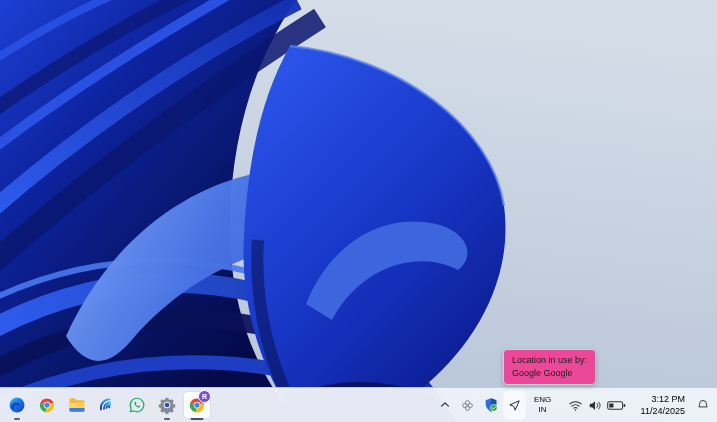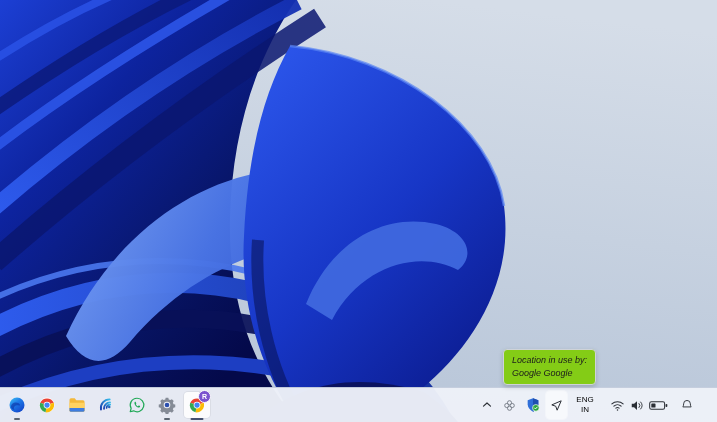--- a/index.html
+++ b/index.html
@@ -1,44 +1,44 @@
 <!DOCTYPE html>
 <html><head>
 <meta charset="utf-8">
 <style>
   html,body{margin:0;padding:0;background:#9aa7b8;}
   .screen{position:relative;width:717px;height:422px;overflow:hidden;
           font-family:"Liberation Sans",sans-serif;-webkit-font-smoothing:antialiased;}
   .wallpaper{position:absolute;inset:0;display:block;}
 
   
-  .tooltip{position:absolute;left:503px;top:349px;background:#84cc16;
+  .tooltip{position:absolute;left:503px;top:349px;background:#ec4899;
            border:1px solid #cfd3d8;border-radius:4px;padding:4px 8px;
            font-size:9px;line-height:1.45;color:#1c1c1c;
-           box-shadow:0 2px 5px rgba(0,0,0,.18);white-space:nowrap;z-index:5;font-style:italic;}
+           box-shadow:0 2px 5px rgba(0,0,0,.18);white-space:nowrap;z-index:5;}
 
   
   .taskbar{position:absolute;left:0;right:0;bottom:0;height:34px;
            background:rgba(237,241,248,.97);
            border-top:1px solid rgba(150,165,190,.45);
            display:flex;align-items:center;justify-content:space-between;z-index:4;}
   .apps{display:flex;align-items:center;gap:2px;padding-left:3px;}
   .app{position:relative;width:28px;height:32px;display:flex;align-items:center;
        justify-content:center;border:none;background:none;padding:0;border-radius:4px;}
   .app .tile{width:26px;height:26px;display:flex;align-items:center;justify-content:center;border-radius:4px;}
   .app.active .tile{background:rgba(255,255,255,.85);box-shadow:0 0 0 1px rgba(0,0,0,.05);}
   .dash{position:absolute;bottom:1px;left:50%;transform:translateX(-50%);
         height:2.5px;width:6px;border-radius:2px;background:#5c6470;}
   .dash.wide{width:13px;background:#44506e;}
   .badge{position:absolute;top:1px;right:0px;width:11px;height:11px;border-radius:50%;
          background:#7a52cf;color:#fff;font-size:7px;font-weight:bold;
          display:flex;align-items:center;justify-content:center;border:1px solid #fbfbfd;}
 
   
-  .tray{display:flex;align-items:flex-end;gap:2px;padding-right:20px;color:#1c2026;}
+  .tray{display:flex;align-items:flex-end;gap:2px;padding-right:4px;color:#1c2026;}
   .tray-btn{position:relative;height:28px;display:flex;align-items:center;justify-content:center;
             border:none;background:none;padding:0 3px;border-radius:4px;}
   .tray-btn.hl{background:rgba(255,255,255,.6);box-shadow:0 0 0 1px rgba(255,255,255,.4);}
   .lang{font-size:8px;line-height:1.3;text-align:center;width:26px;font-weight:400;}
   .status-cluster{display:flex;align-items:center;gap:5px;padding:0 4px;}
   .clock{font-size:9px;line-height:1.35;text-align:right;padding:0 3px;}
   svg{display:block;}
 </style>
 </head>
 <body>
@@ -271,20 +271,26 @@
           <span>
             <svg width="19" height="11" viewBox="0 0 28 14">
               <rect x="1" y="1.5" width="22" height="11" rx="2.5" fill="none" stroke="#2b2f36" stroke-width="1.5"></rect>
               <rect x="3.4" y="3.9" width="6.2" height="6.2" rx="1" fill="#2b2f36"></rect>
               <rect x="24.4" y="4.8" width="2.6" height="4.4" rx="1.2" fill="#2b2f36"></rect>
             </svg>
           </span>
         </span>
       </button>
 
+      <button class="tray-btn">
+        <span class="clock">
+          <div>3:12 PM</div>
+          <div>11/24/2025</div>
+        </span>
+      </button>
 
       <button class="tray-btn">
         <span>
           <svg width="14" height="14" viewBox="0 0 24 24" fill="none" stroke="#2b2f36" stroke-width="1.6" stroke-linejoin="round">
             <path d="M6.2 10a5.8 5.8 0 0 1 11.6 0c0 3.8 1.4 5.3 1.4 5.3H4.8S6.2 13.8 6.2 10Z"></path>
           </svg>
         </span>
       </button>
 
     </div>

